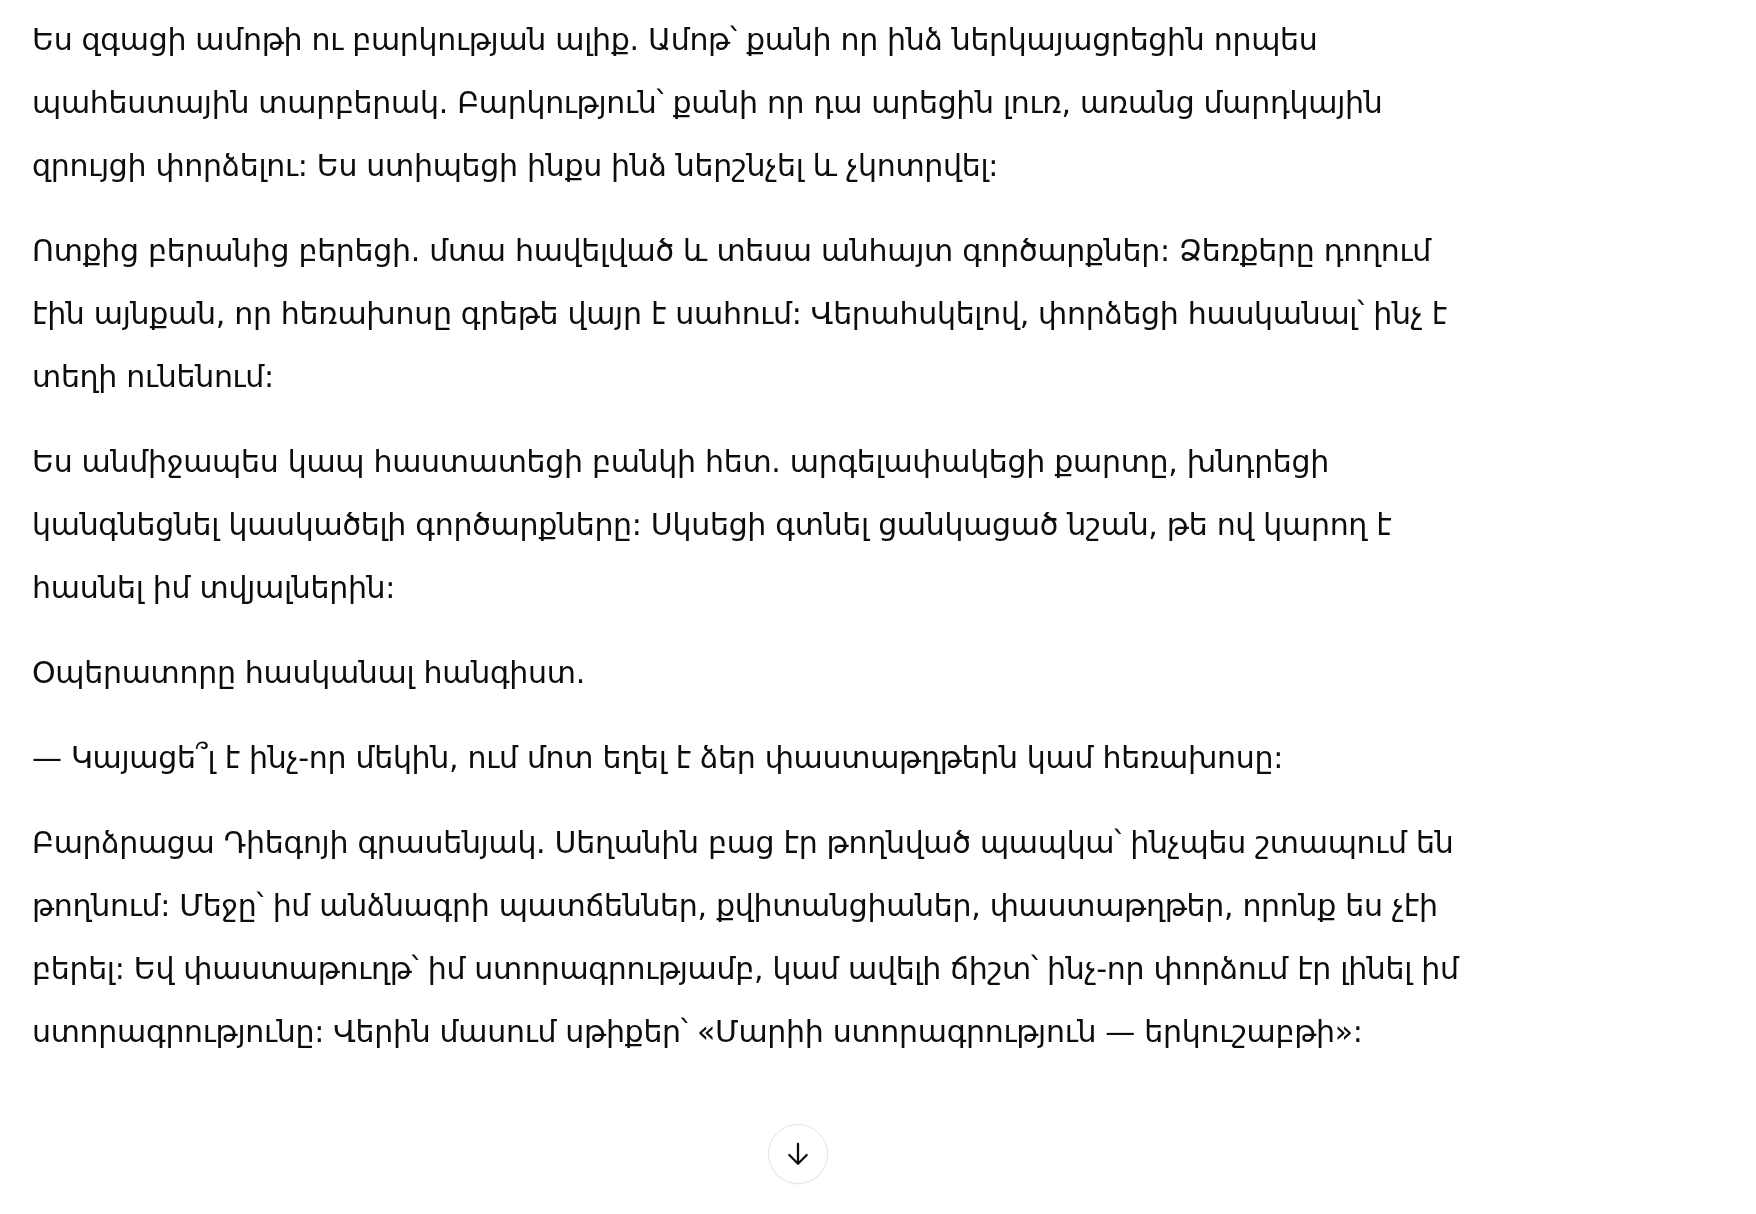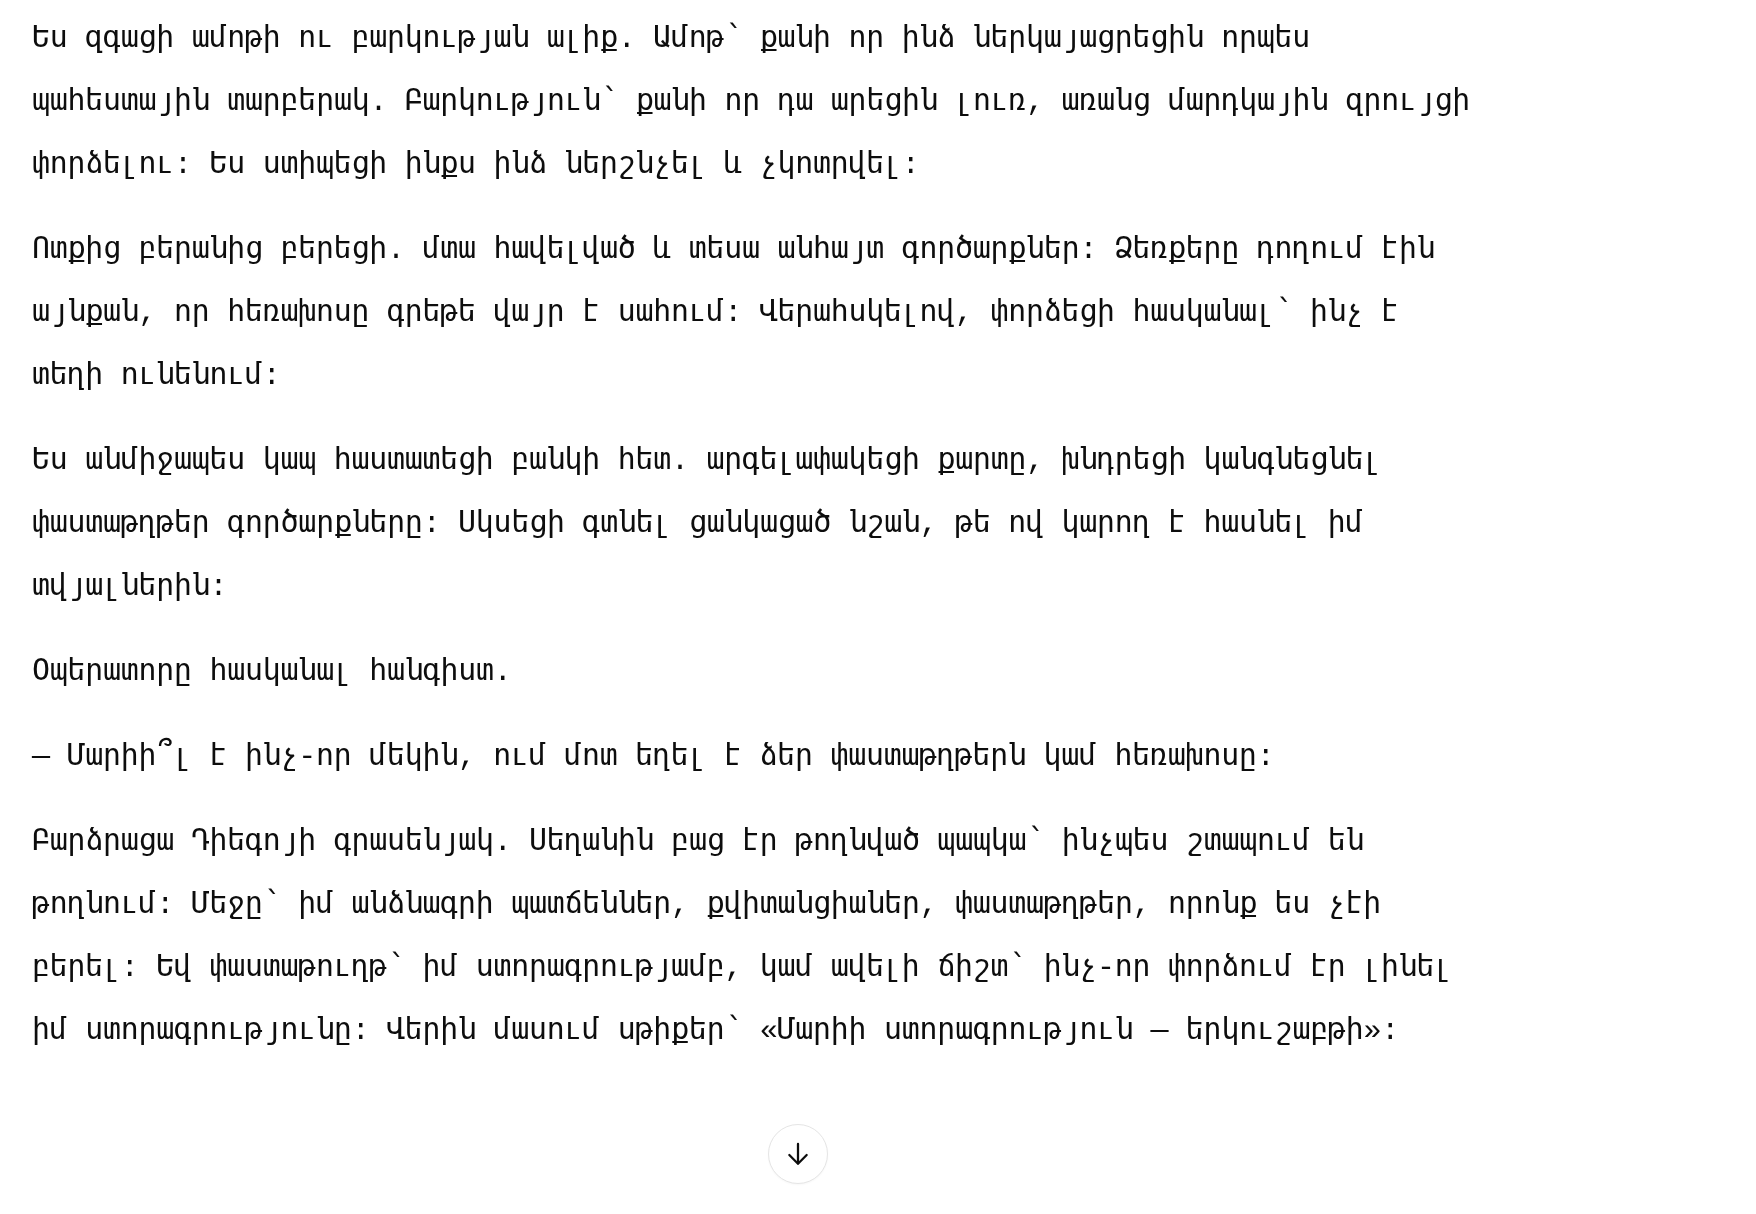--- a/index.html
+++ b/index.html
@@ -18,21 +18,20 @@
   .story {
     box-sizing: border-box;
     padding: 8px 0 0 32px;
     width: 1480px;
     font-size: 30px;
     line-height: 63px;
     letter-spacing: -0.3px;
   }
   .story p {
     margin: 0 0 22px 0;
-    font-family: Liberation Mono, monospace;
   }
   .scroll-btn {
     position: absolute;
     left: 768px;
     top: 1124px;
     width: 60px;
     height: 60px;
     border-radius: 50%;
     background: #ffffff;
     border: 1.5px solid #e5e5e5;
@@ -48,23 +47,23 @@
     align-items: center;
     justify-content: center;
   }
 </style>
 </head>
 <body>
 
 <main class="story">
   <p>Ես զգացի ամոթի ու բարկության ալիք. Ամոթ՝ քանի որ ինձ ներկայացրեցին որպես պահեստային տարբերակ. Բարկություն՝ քանի որ դա արեցին լուռ, առանց մարդկային զրույցի փորձելու: Ես ստիպեցի ինքս ինձ ներշնչել և չկոտրվել:</p>
   <p>Ոտքից բերանից բերեցի. մտա հավելված և տեսա անհայտ գործարքներ: Ձեռքերը դողում էին այնքան, որ հեռախոսը գրեթե վայր է սահում: Վերահսկելով, փորձեցի հասկանալ՝ ինչ է տեղի ունենում:</p>
-  <p>Ես անմիջապես կապ հաստատեցի բանկի հետ. արգելափակեցի քարտը, խնդրեցի կանգնեցնել փաստաթղթեր գործարքները: Սկսեցի գտնել ցանկացած նշան, թե ով կարող է հասնել իմ տվյալներին:</p>
+  <p>Ես անմիջապես կապ հաստատեցի բանկի հետ. արգելափակեցի քարտը, խնդրեցի կանգնեցնել կասկածելի գործարքները: Սկսեցի գտնել ցանկացած նշան, թե ով կարող է հասնել իմ տվյալներին:</p>
   <p>Օպերատորը հասկանալ հանգիստ.</p>
-  <p>— Մարիի՞լ է ինչ-որ մեկին, ում մոտ եղել է ձեր փաստաթղթերն կամ հեռախոսը:</p>
+  <p>— Կայացե՞լ է ինչ-որ մեկին, ում մոտ եղել է ձեր փաստաթղթերն կամ հեռախոսը:</p>
   <p>Բարձրացա Դիեգոյի գրասենյակ. Սեղանին բաց էր թողնված պապկա՝ ինչպես շտապում են թողնում: Մեջը՝ իմ անձնագրի պատճեններ, քվիտանցիաներ, փաստաթղթեր, որոնք ես չէի բերել: Եվ փաստաթուղթ՝ իմ ստորագրությամբ, կամ ավելի ճիշտ՝ ինչ-որ փորձում էր լինել իմ ստորագրությունը: Վերին մասում սթիքեր՝ «Մարիի ստորագրություն — երկուշաբթի»:</p>
 </main>
 
 <button class="scroll-btn" aria-label="Scroll to bottom">
   <span class="icon">
     <svg viewBox="0 0 24 24" width="32" height="32" fill="none" stroke="#0d0d0d" stroke-width="1.7" stroke-linecap="round" stroke-linejoin="round">
       <path d="M12 4.5v14.5"></path>
       <path d="M5.5 12.8 12 19.3l6.5-6.5"></path>
     </svg>
   </span>

